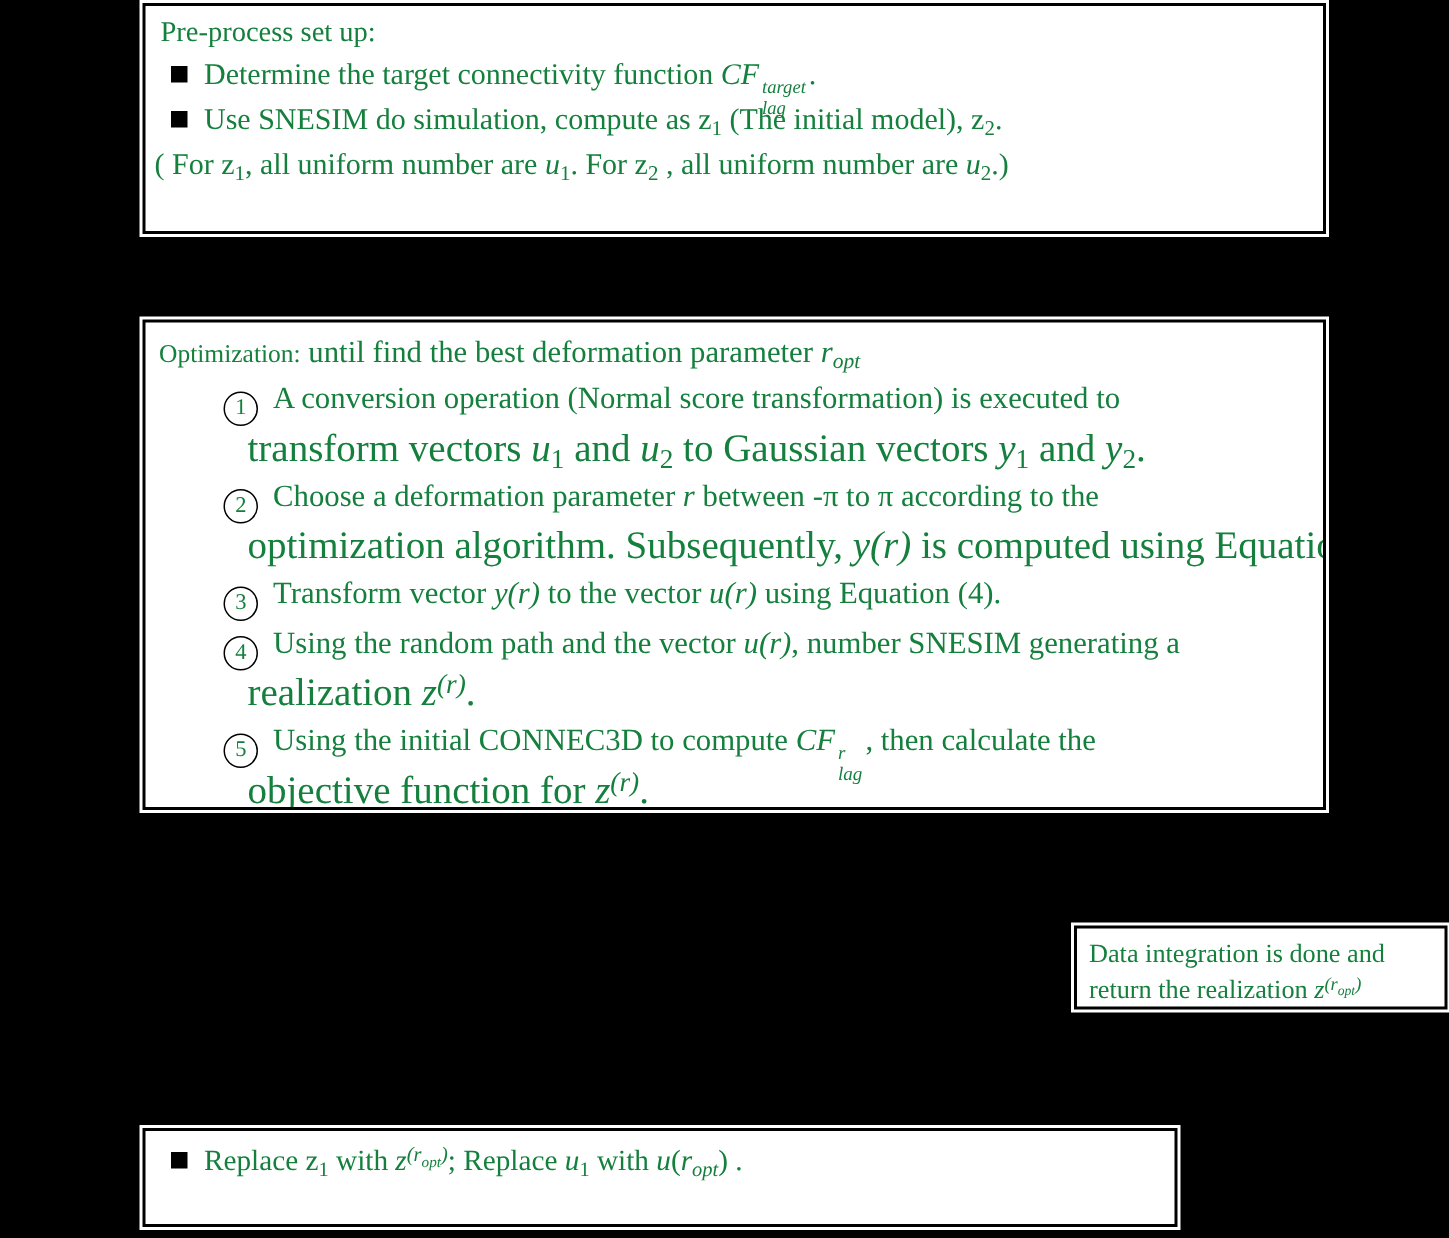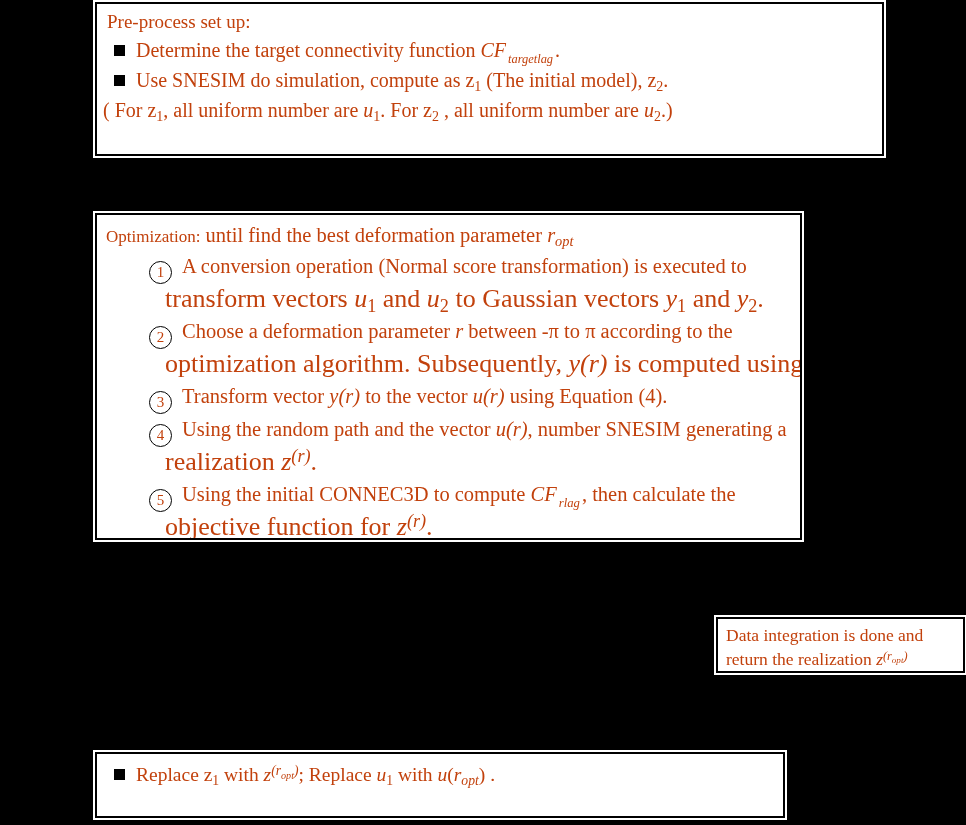--- a/index.html
+++ b/index.html
@@ -1,25 +1,25 @@
 <!DOCTYPE html>
 <html><head>
 <meta charset="utf-8">
 <style>
   html,body{margin:0;padding:0;background:#000;}
   #canvas{
     position:relative;width:966px;height:825px;background:#000000;
-    font-family:"Liberation Serif","DejaVu Serif",serif;color:#c2410c;overflow:hidden;
+    font-family:"Liberation Serif","DejaVu Serif",serif;color:#15803d;overflow:hidden;
   }
   .box{
     position:absolute;background:#ffffff;border:2px solid #000000;
     box-shadow:0 0 0 2px #ffffff;box-sizing:border-box;overflow:hidden;
   }
   #box-preprocess{left:95px;top:2px;width:789px;height:154px;padding:4px 6px 0 0;}
-  #box-optimization{left:95px;top:213px;width:707px;height:327px;padding:5px 4px 0 0;}
+  #box-optimization{left:95px;top:213px;width:789px;height:327px;padding:5px 4px 0 0;}
   #box-dataint{left:716px;top:617px;width:249px;height:56px;padding:4px 0 0 8px;font-size:17.5px;}
   #box-replace{left:95px;top:752px;width:690px;height:66px;padding:6px 0 0 17px;font-size:19.5px;}
 
   .line{white-space:nowrap;}
   .pp-title{height:27px;line-height:27px;padding-left:10px;font-size:19px;}
   .pp-line{height:30px;line-height:30px;padding-left:17px;font-size:20px;}
   .pp-note{height:30px;line-height:30px;padding-left:6px;font-size:20px;}
 
   .opt-title{height:30px;line-height:30px;padding-left:9px;font-size:20.5px;}
   .opt-label{font-size:17px;}
@@ -35,21 +35,21 @@
     width:21px;height:21px;border:1.5px solid #000;border-radius:50%;
     font-size:15px;vertical-align:-4px;margin-right:10px;line-height:normal;
   }
 
   
   .rt-i{font-style:italic;}
   .rt-sub{font-size:0.7em;position:relative;top:0.26em;}
   .rt-sup{font-size:0.7em;position:relative;top:-0.45em;}
   .rt-supsub{font-size:0.52em;position:relative;top:-0.2em;}
   .rt-stack{
-    display:inline-flex;align-items:flex-start;
+    display:inline-flex;flex-direction:column;align-items:flex-start;
     font-size:0.62em;line-height:1.08;font-style:italic;vertical-align:-0.5em;margin:0 2px;
   }
 </style>
 </head>
 <body>
 
 <div id="canvas">
 
   <div class="box" id="box-preprocess">
     <div class="line pp-title">Pre-process set up:</div>

